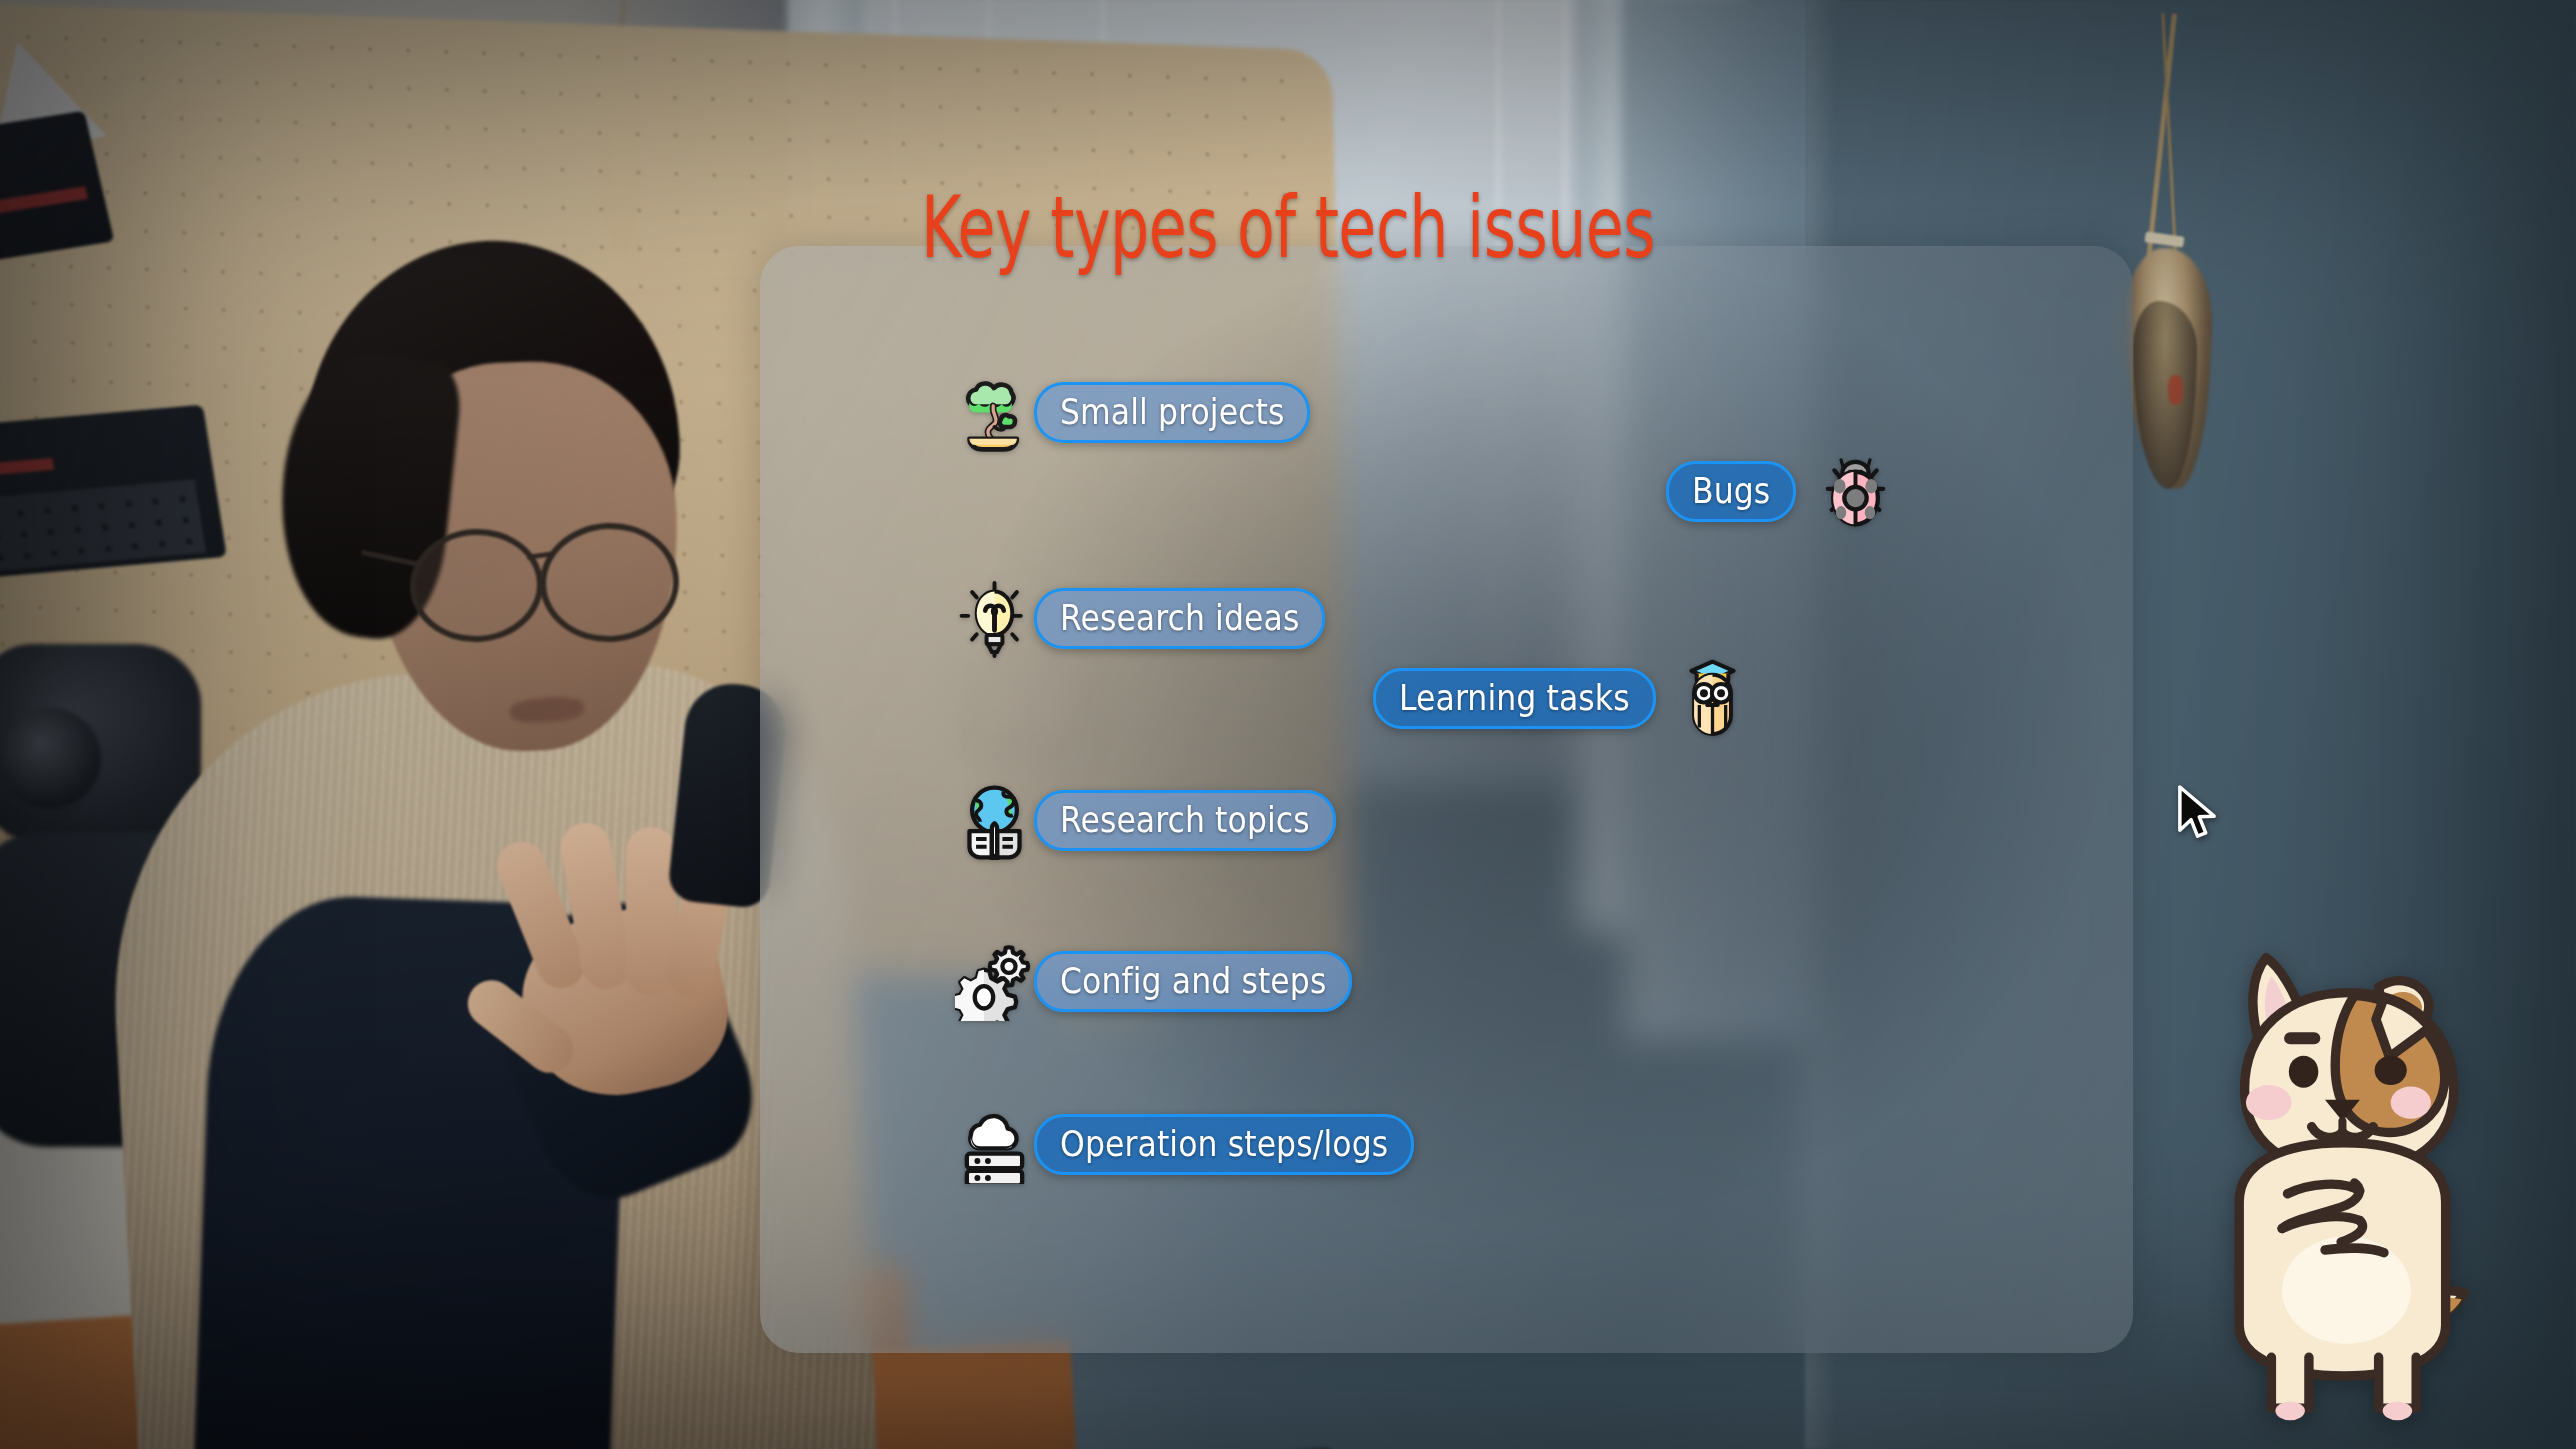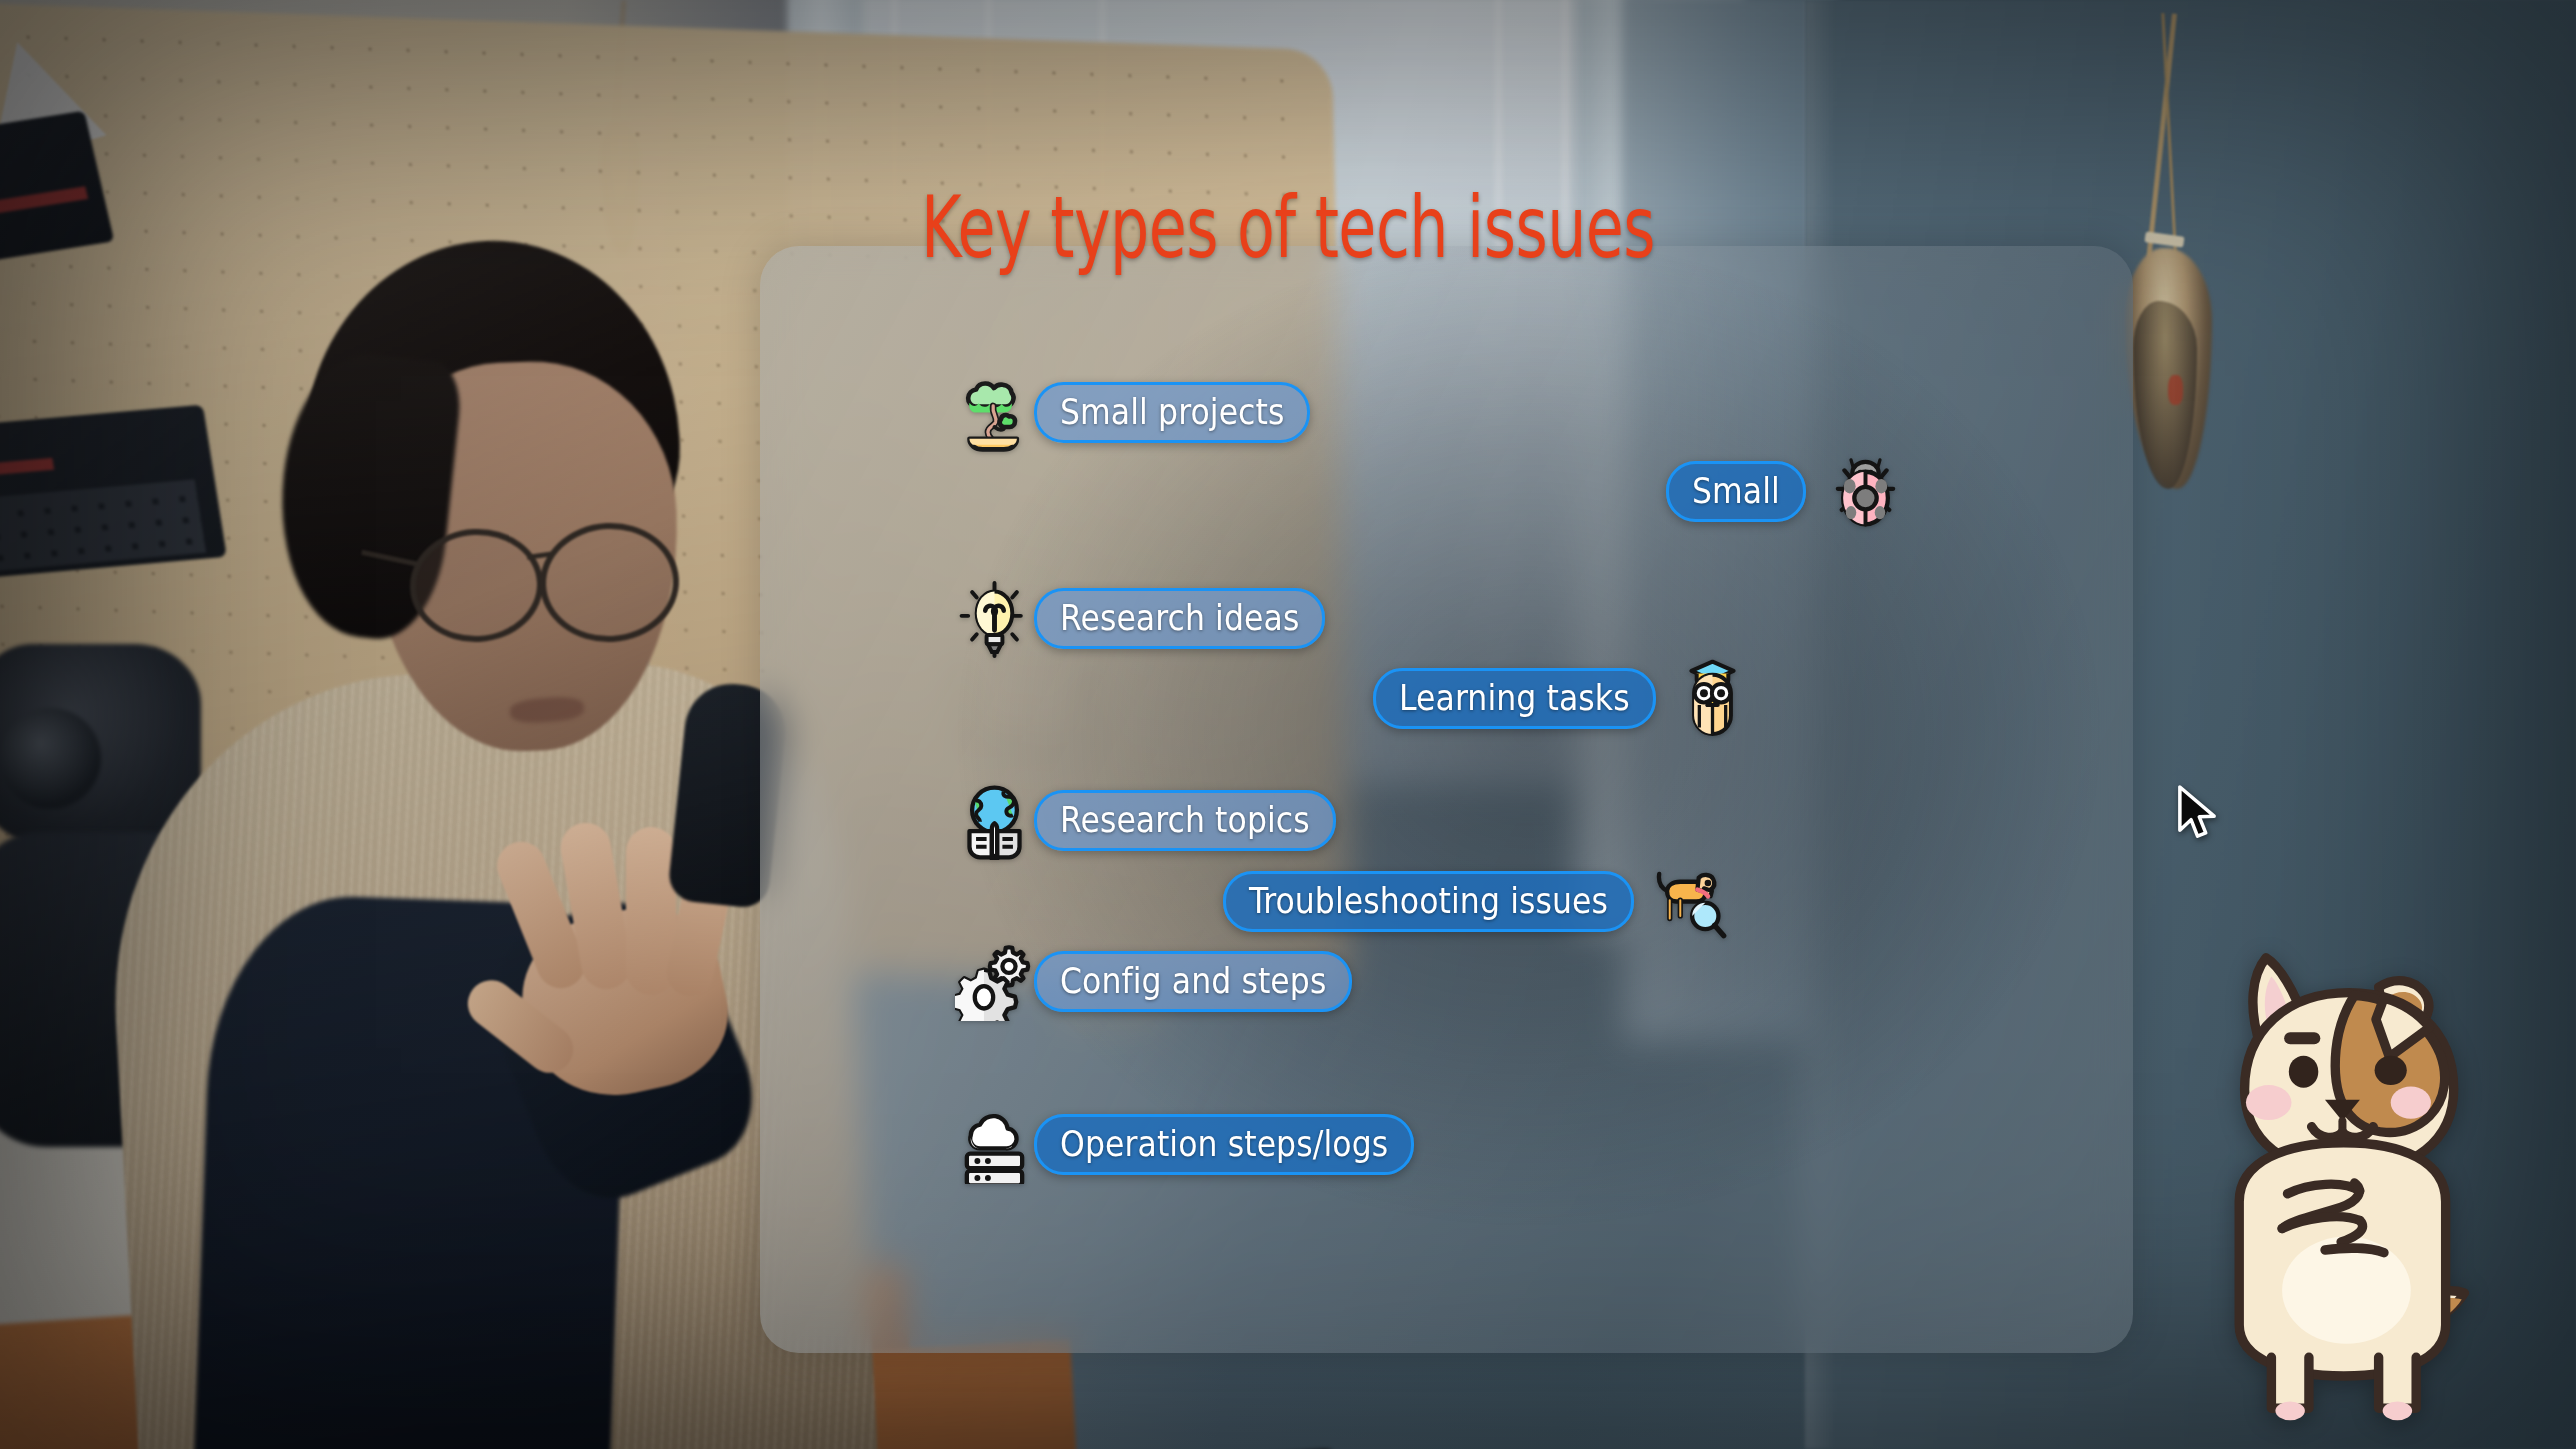--- a/index.html
+++ b/index.html
@@ -329,21 +329,21 @@
             <path d="M70 70a7 7 0 0 1 12-4 7 7 0 0 1 9 8 8 8 0 0 1-8 8h-8a7 7 0 0 1-5-12z" fill="#5ede6b"></path>
             <path d="M22 100h72c0 10-9 16-20 16H42c-11 0-20-6-20-16z" fill="#ffc964"></path>
             <path d="M22 100h72c0 4-2 7-5 9H27c-3-2-5-5-5-9z" fill="#ffe0a3" stroke="none"></path>
           </g>
         </svg>
       </span>
       <span class="pill light">Small projects</span>
     </div>
 
     <div class="row" style="left:906px;top:206px;">
-      <span class="pill dark">Small</span>
+      <span class="pill dark">Bugs</span>
       <span class="ico" style="margin-left:20px">
         <svg viewBox="0 0 120 120">
           <g stroke="#141414" stroke-width="6.5" stroke-linecap="round">
             <path d="M28 28l10 12M92 28L82 40M18 56h14M102 56H88M24 88l12-10M96 88L84 78" fill="none"></path>
             <path d="M38 12l4 14M82 12l-4 14" fill="none" stroke-width="5"></path>
             <ellipse cx="60" cy="32" rx="20" ry="17" fill="#9e9e9e"></ellipse>
             <circle cx="52" cy="31" r="4" fill="#141414" stroke="none"></circle>
             <circle cx="68" cy="31" r="4" fill="#141414" stroke="none"></circle>
             <ellipse cx="60" cy="70" rx="34" ry="40" fill="#ffb3c0"></ellipse>
             <path d="M60 30a34 40 0 0 0-34 40 34 40 0 0 0 34 40z" fill="#ffc3cd" stroke="none"></path>
@@ -406,40 +406,20 @@
             <path d="M22 76h34v40H38c-9 0-16-7-16-16z" fill="#f5f5f5"></path>
             <path d="M98 76H64v40h18c9 0 16-7 16-16z" fill="#e2e2e2"></path>
             <path d="M56 72c0-5 4-8 4-8s4 3 4 8v48s-4-6-4-6-4 6-4 6z" fill="#ffffff"></path>
             <path d="M32 88h16M32 100h16M72 88h16M72 100h16" fill="none" stroke-width="6"></path>
           </g>
         </svg>
       </span>
       <span class="pill light">Research topics</span>
     </div>
 
-    <div class="row" style="left:463px;top:616px;">
-      <span class="pill dark">Troubleshooting issues</span>
-      <span class="ico" style="margin-left:16px">
-        <svg viewBox="0 0 120 120">
-          <g stroke="#141414" stroke-width="6.5" stroke-linejoin="round" stroke-linecap="round">
-            <path d="M14 18c-2 14 4 22 12 26" fill="none"></path>
-            <path d="M26 44c0-8 8-14 20-14h22c10 0 16 6 16 14v4c0 8-6 12-14 12H40c-8 0-14-6-14-16z" fill="#f8b44c"></path>
-            <path d="M74 24c6-6 18-6 22 2 3 6 2 12-4 16l-6 4-14-4z" fill="#fcd39a"></path>
-            <circle cx="88" cy="32" r="5" fill="#141414" stroke="none"></circle>
-            <path d="M82 40l12 4-2 8" fill="#fcd39a"></path>
-            <path d="M72 42c6 2 12 4 16 10" fill="none" stroke="#f26d7d" stroke-width="7"></path>
-            <path d="M30 58v28M46 58v24" fill="none" stroke-width="8"></path>
-            <path d="M30 58v28M46 58v24" fill="none" stroke="#f8b44c" stroke-width="3"></path>
-            <circle cx="84" cy="82" r="20" fill="#aee8fb"></circle>
-            <path d="M84 62a20 20 0 0 0-20 20" fill="#dff5fe" stroke="none"></path>
-            <path d="M98 96l14 16" fill="none" stroke-width="8"></path>
-          </g>
-        </svg>
-      </span>
-    </div>
 
     <div class="row" style="left:195px;top:696px;">
       <span class="ico">
         <svg viewBox="0 0 120 120">
           <g stroke="#141414" stroke-width="6.5" stroke-linejoin="round">
             <path d="M82 8l5 1 1 7 6 3 6-4 4 4-4 6 3 6 7 1 1 5-1 5-7 1-3 6 4 6-4 4-6-4-6 3-1 7-5 1-5-1-1-7-6-3-6 4-4-4 4-6-3-6-7-1-1-5 1-5 7-1 3-6-4-6 4-4 6 4 6-3 1-7z" fill="#f2f2f2"></path>
             <circle cx="82" cy="37" r="10" fill="#ffffff"></circle>
             <path d="M44 42l8 2 3 11 9 5 10-5 6 6-5 10 5 9 11 3 2 8-2 8-11 3-5 9 5 10-6 6-10-5-9 5-3 11-8 2-8-2-3-11-9-5-10 5-6-6 5-10-5-9-11-3-2-8 2-8 11-3 5-9-5-10 6-6 10 5 9-5 3-11z" fill="#e2e2e2"></path>
             <path d="M44 42l-8 2-3 11-9 5-10-5-6 6 5 10-5 9-11 3-2 8 2 8 11 3 5 9-5 10 6 6 10-5 9 5 3 11 8 2z" fill="#f8f8f8" stroke="none"></path>
             <ellipse cx="44" cy="84" rx="14" ry="17" fill="#ffffff"></ellipse>

